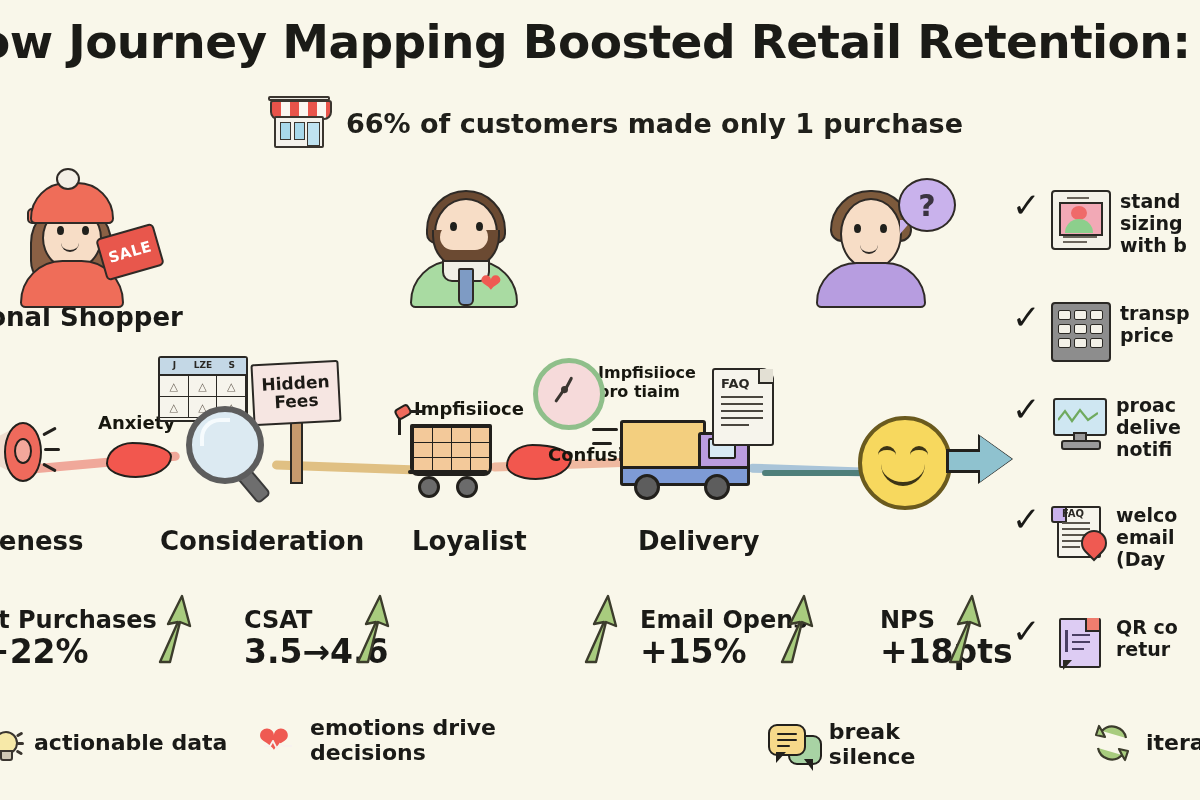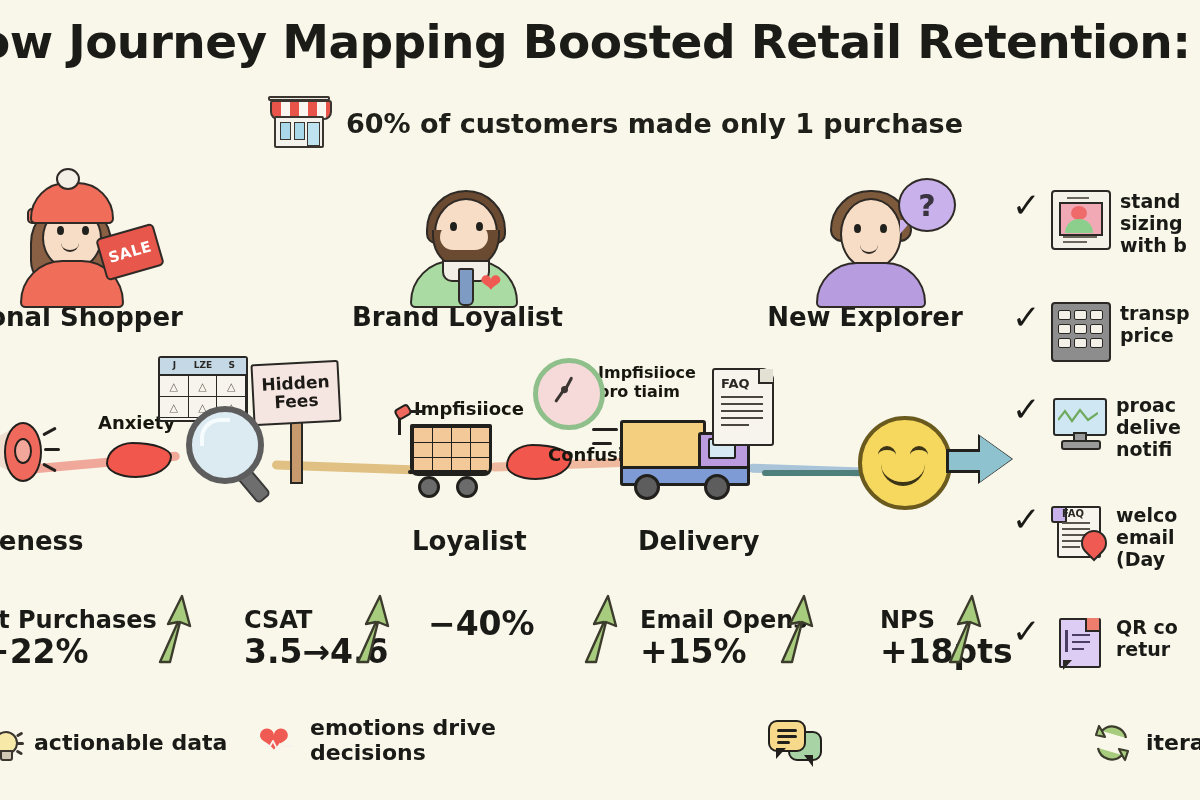--- a/index.html
+++ b/index.html
@@ -236,21 +236,21 @@
 
 <div id="subtitle-row">
   <div class="shop">
     <div class="eave"></div>
       <div class="roof"></div>
       <div class="body"></div>
     <div class="w1"></div>
       <div class="w2"></div>
       <div class="dr"></div>
   </div>
-  <div id="subtitle-text">60% of customers made only 1 purchase</div>
+  <div id="subtitle-text">66% of customers made only 1 purchase</div>
 </div>
 
 <div class="persona" id="p1">
   <div class="avatar">
     <div class="hair"></div>
     <div class="head"></div>
     <div class="eye" style="left:63px;top:58px;"></div>
     <div class="eye" style="left:88px;top:58px;"></div>
     <div class="mouth" style="left:67px;top:74px;"></div>
     <div class="body-sh coat"></div>
@@ -268,35 +268,33 @@
     <div class="head"></div>
     <div class="beard"></div>
     <div class="face2"></div>
     <div class="eye" style="left:68px;top:54px;"></div>
     <div class="eye" style="left:94px;top:54px;"></div>
     <div class="body-sh shirt"></div>
     <div class="collar"></div>
       <div class="tie"></div>
     <div class="heart">❤</div>
   </div>
-  <div class="label">Brand Loyalist</div>
 </div>
 
 <div class="persona" id="p3">
   <div class="avatar">
     <div class="hair"></div>
     <div class="head"></div>
     <div class="eye" style="left:64px;top:56px;"></div>
     <div class="eye" style="left:90px;top:56px;"></div>
     <div class="mouth" style="left:70px;top:76px;"></div>
     <div class="body-sh shirt"></div>
     <div class="btail"></div>
     <div class="bubble">?</div>
   </div>
-  <div class="label">New Explorer</div>
 </div>
 
 <div id="journey">
 
   <div class="flow" style="left:30px;top:100px;width:150px;background:#f0a89a;transform:rotate(-5deg);"></div>
   <div class="flow" style="left:272px;top:105px;width:150px;background:#e0c083;transform:rotate(2deg);"></div>
   <div class="flow" style="left:490px;top:102px;width:150px;background:#efb9a0;transform:rotate(-2deg);"></div>
   <div class="flow" style="left:748px;top:108px;width:140px;background:#a9c4d8;transform:rotate(2deg);"></div>
   <div class="flow" style="left:762px;top:112px;width:110px;background:#4f7f7a;height:6px;"></div>
 
@@ -391,20 +389,21 @@
       <div class="sm"></div>
   </div>
 
   <div id="ico-arrow">
     <div class="hdb"></div>
       <div class="sh"></div>
       <div class="hd"></div>
   </div>
 
   <div class="stage-label" style="left:-14px;top:168px;">reness</div>
+  <div class="stage-label" style="left:160px;top:168px;">Consideration</div>
   <div class="stage-label" style="left:412px;top:168px;">Loyalist</div>
   <div class="stage-label" style="left:638px;top:168px;">Delivery</div>
 </div>
 
 <div id="metrics">
 
   <div class="metric" style="left:-18px;top:20px;">
     <div class="mname">at Purchases</div>
     <div class="mval">+22%</div>
   </div>
@@ -418,21 +417,20 @@
     <div class="mname">CSAT</div>
     <div class="mval">3.5→4.6</div>
   </div>
   <div class="uparrow" style="left:348px;top:6px;">
     <svg viewBox="0 0 46 72">
         <path d="M10 70 L28 30 L18 32 L32 4 L40 34 L30 30 L20 70 Z" fill="#a8cc7e" stroke="#3c3c2c" stroke-width="2.4" stroke-linejoin="round"></path>
       </svg>
   </div>
 
   <div class="metric" style="left:428px;top:20px;">
-    <div class="mval">−40%</div>
   </div>
   <div class="uparrow" style="left:576px;top:6px;">
     <svg viewBox="0 0 46 72">
         <path d="M10 70 L28 30 L18 32 L32 4 L40 34 L30 30 L20 70 Z" fill="#a8cc7e" stroke="#3c3c2c" stroke-width="2.4" stroke-linejoin="round"></path>
       </svg>
   </div>
 
   <div class="metric" style="left:640px;top:20px;">
     <div class="mname">Email Opens</div>
     <div class="mval">+15%</div>
@@ -481,20 +479,21 @@
 
   <div class="take" style="left:768px;top:22px;">
     <div class="bubbles">
       <div class="b2"></div>
       <div class="b1">
           <i style="top:7px;"></i>
           <i style="top:13px;"></i>
           <i style="top:19px;width:13px;"></i>
         </div>
     </div>
+    <div class="tlabel">break silence</div>
   </div>
 
   <div class="take" style="left:1090px;top:24px;">
     <div class="recycle">
       <svg viewBox="0 0 44 42" width="44" height="42">
         <path d="M8 26 a14 14 0 0 0 24 7 l-3 -6 l9 2 l-3 9 l-3 -5" fill="#a8cc7e" stroke="#3c3c2c" stroke-width="2.2" stroke-linejoin="round"></path>
         <path d="M36 16 a14 14 0 0 0 -24 -7 l3 6 l-9 -2 l3 -9 l3 5" fill="#a8cc7e" stroke="#3c3c2c" stroke-width="2.2" stroke-linejoin="round"></path>
       </svg>
     </div>
     <div class="tlabel">itera</div>

